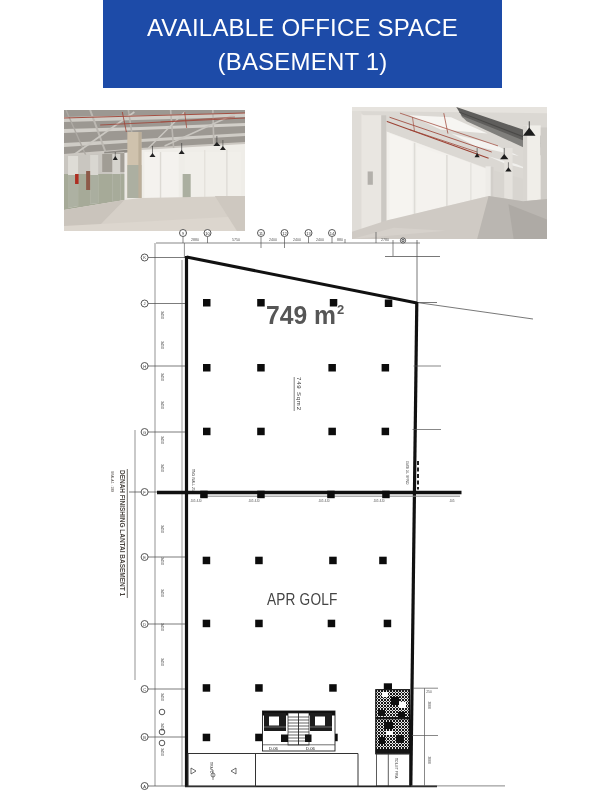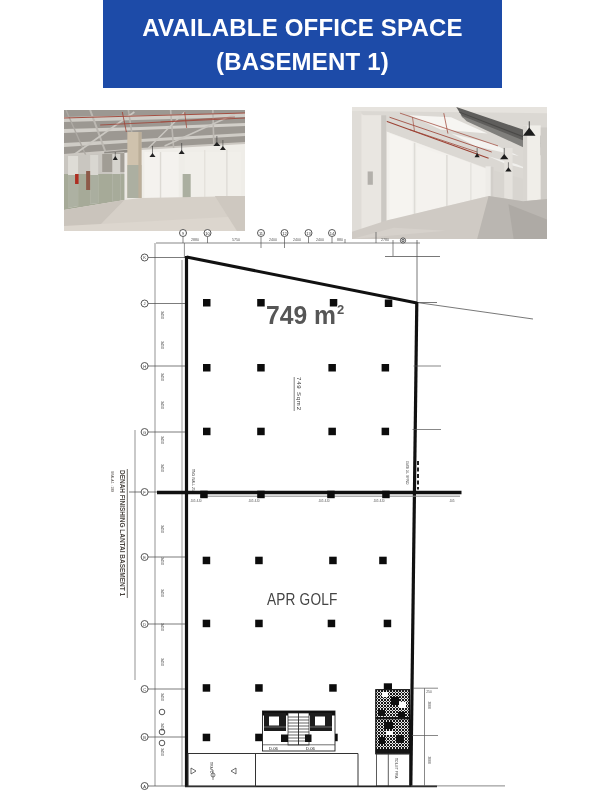--- a/index.html
+++ b/index.html
@@ -1,19 +1,19 @@
 <!DOCTYPE html>
 <html><head><meta charset="utf-8"><style>
 html,body{margin:0;padding:0}
 body{width:600px;height:800px;background:#ffffff;font-family:"Liberation Sans",sans-serif;position:relative;overflow:hidden}
 .abs{position:absolute}
 </style></head>
 <body>
 
-<div class="abs" style="left:103px;top:0;width:399px;height:88px;background:#1d4ba8;color:#ffffff;text-align:center;font-weight:bold;font-size:24px;line-height:34px;padding-top:11px;box-sizing:border-box;letter-spacing:0.2px">AVAILABLE OFFICE SPACE<br>(BASEMENT 1)</div>
+<div class="abs" style="left:103px;top:0;width:399px;height:88px;background:#1d4ba8;color:#ffffff;text-align:center;font-weight:normal;font-size:24px;line-height:34px;padding-top:11px;box-sizing:border-box;letter-spacing:0.2px">AVAILABLE OFFICE SPACE<br>(BASEMENT 1)</div>
 
 <svg class="abs" style="left:64px;top:110px" width="181" height="121" viewBox="0 0 180 121" preserveAspectRatio="none">
 
   <g>
     <rect x="0" y="0" width="180" height="121" fill="#ebe8e3"></rect>
   </g>
 
   <g>
     <polygon points="0,0 180,0 180,36 76,40 0,46" fill="#9c9892"></polygon>
     <polygon points="0,7 180,3 180,7 0,12" fill="#cfccc6"></polygon>

